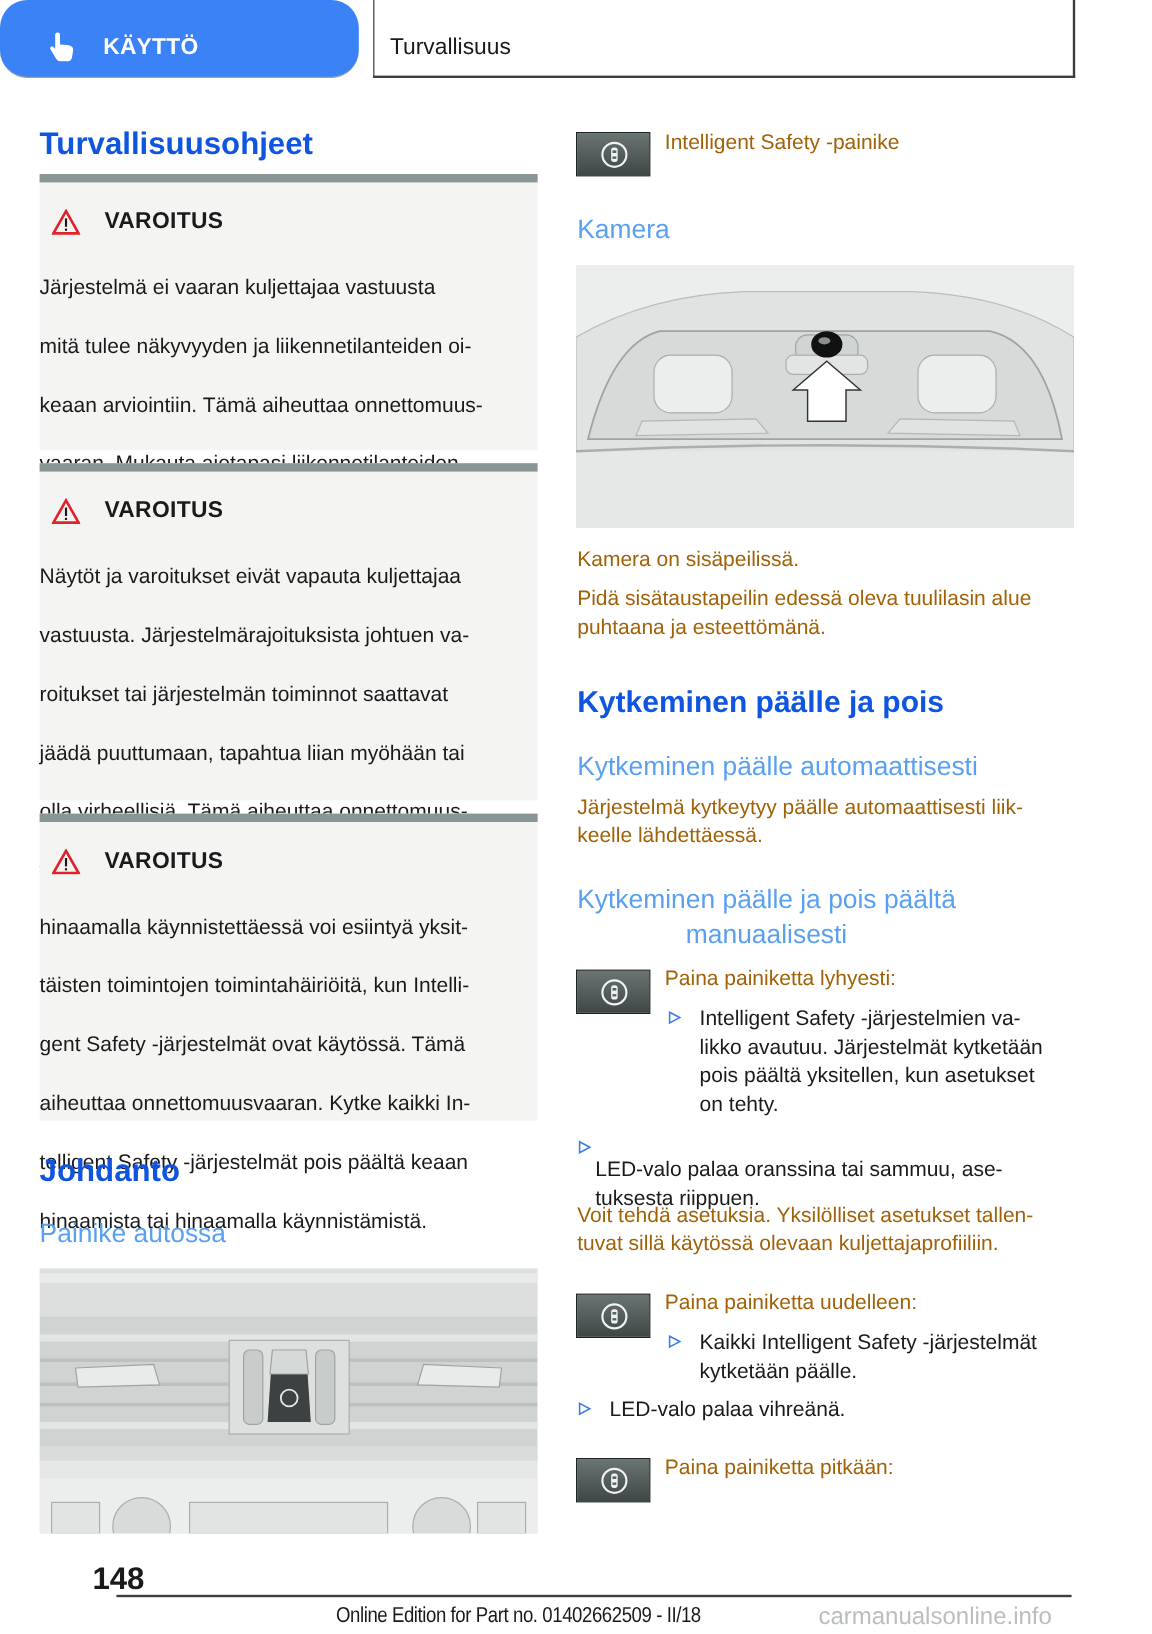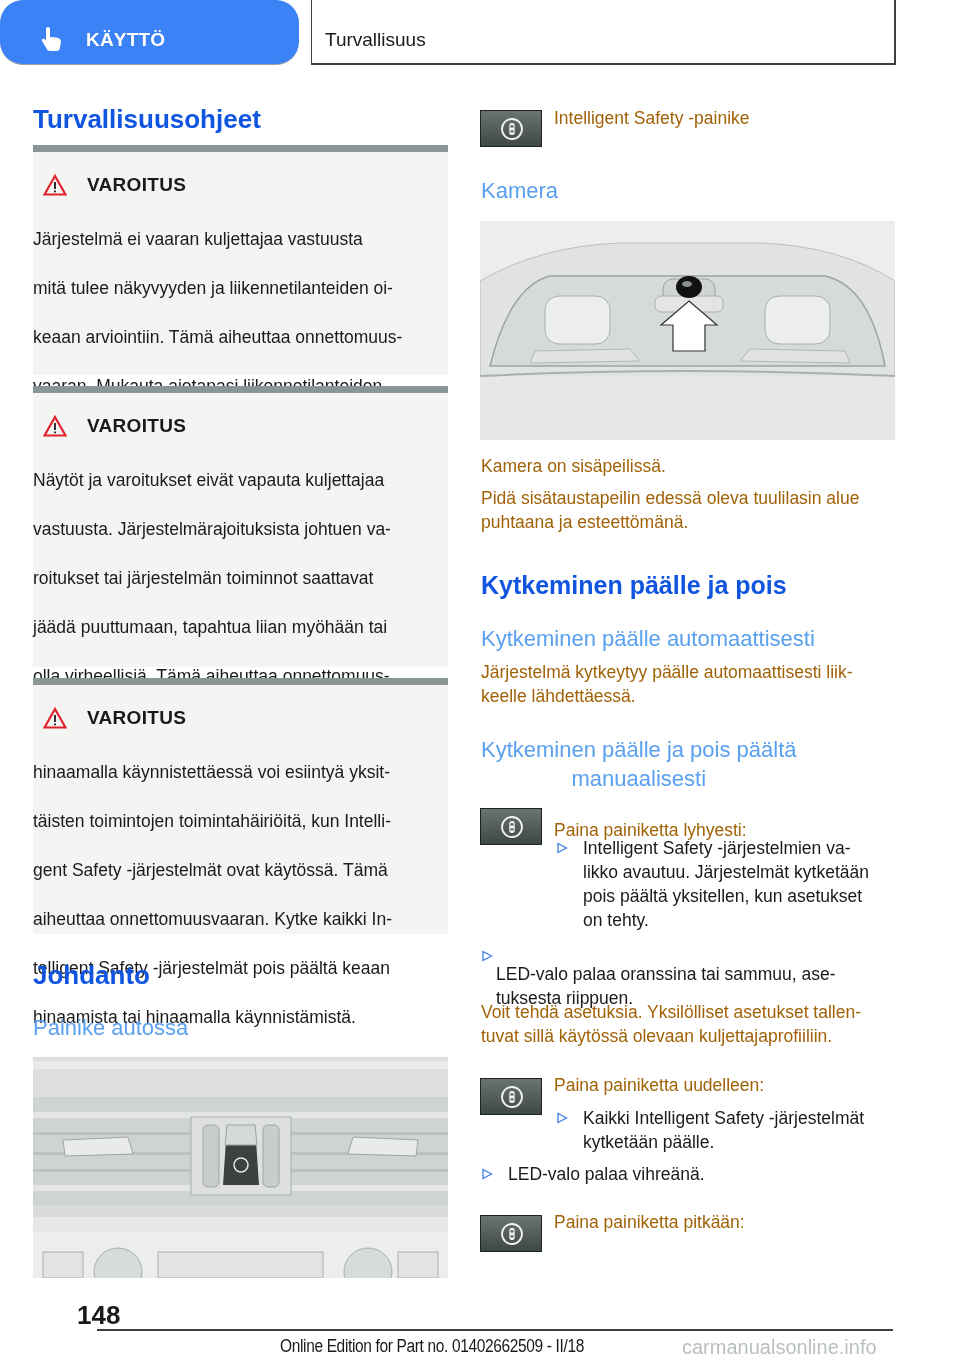--- a/index.html
+++ b/index.html
@@ -195,21 +195,21 @@
 </div>
 
 <div class="btn-icon" style="left:480px;top:808px;">
   <svg viewBox="0 0 24 24">
     <circle cx="12" cy="12" r="10" fill="none" stroke="#f2f2f2" stroke-width="1.8"></circle>
     <rect x="9.3" y="6" width="5.4" height="12" rx="2.2" fill="#f2f2f2"></rect>
     <rect x="10.4" y="8.3" width="3.2" height="2.2" fill="#5a6463"></rect>
     <rect x="10.4" y="13.4" width="3.2" height="2" fill="#5a6463"></rect>
   </svg>
 </div>
-<div class="p" style="position:absolute;left:554px;top:803px;margin-top:15px;">Paina painiketta lyhyesti:</div>
+<div class="p" style="position:absolute;left:554px;top:803px;">Paina painiketta lyhyesti:</div>
 <div class="bullet" style="left:556px;top:836px;">
   <svg class="tri" viewBox="0 0 12 12">
       <path d="M2 1.5 L10.5 6 L2 10.5 Z" fill="none" stroke="#3b7de6" stroke-width="1.3"></path>
     </svg>
   <div class="txt">Intelligent Safety -järjestelmien va-
 likko avautuu. Järjestelmät kytketään
 pois päältä yksitellen, kun asetukset
 on tehty.</div>
 </div>
 <div class="bullet" style="left:481px;top:944px;flex-direction:column;">

